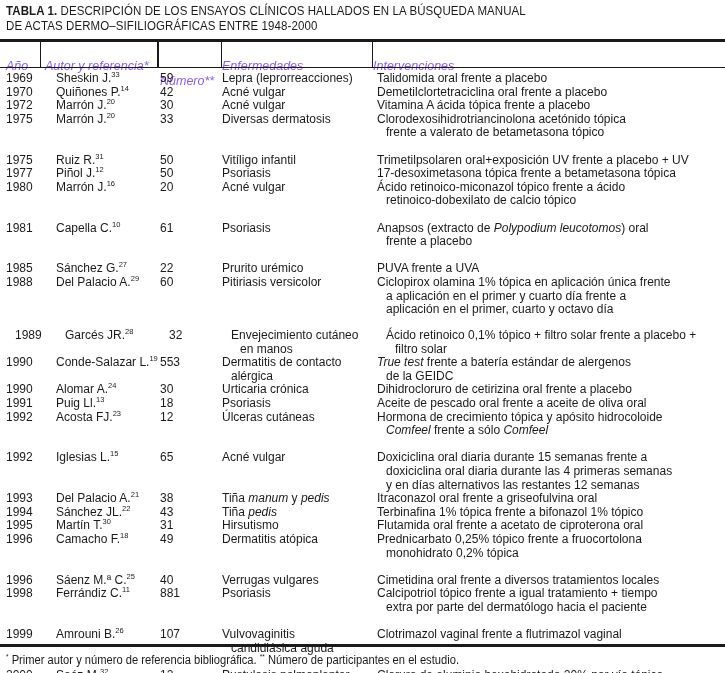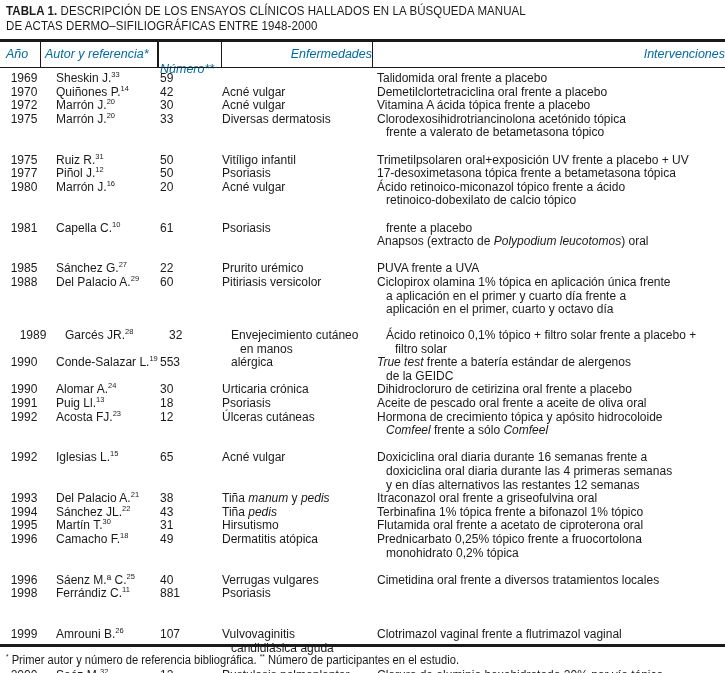--- a/index.html
+++ b/index.html
@@ -12,30 +12,30 @@
     font-family: "Liberation Sans", sans-serif; font-size: 12.5px; line-height: 15px;
     transform: scaleX(0.92); transform-origin: left top; letter-spacing: 0.1px;
   }
   .title b { font-weight: bold; }
   .rule-top { position: absolute; left: 0; top: 39px; width: 725px; height: 3px; background: #1a1a1a; }
   .rule-head { position: absolute; left: 0; top: 67px; width: 725px; height: 1px; background: #1a1a1a; }
   .rule-bottom { position: absolute; left: 0; top: 644px; width: 725px; height: 3px; background: #1a1a1a; }
   .vline { position: absolute; top: 42px; height: 25px; width: 1px; background: #1a1a1a; }
   .vline.thick { width: 2px; }
   .hcell {
-    position: absolute; top: 42px; height: 25px; line-height: 25px;
-    font-style: italic; font-size: 12.5px; white-space: nowrap; color: #0369a1;
-  }
-  .hcell.center { text-align: right; }
+    position: absolute; top: 54px; height: 25px; line-height: 25px;
+    font-style: italic; font-size: 12.5px; white-space: nowrap; color: #8b5cf6;
+  }
+  .hcell.center { text-align: left; }
   .rows { position: absolute; left: 0; top: 72px; width: 725px; }
   .row { position: relative; width: 725px; }
   .cell {
     position: absolute; top: 0; font-size: 12px; line-height: 13.6px; white-space: nowrap; color: #1a1a1a;
   }
-  .c-year { left: 6px; width: 36px; text-align: center; }
+  .c-year { left: 6px; width: 36px; }
   .c-author { left: 56px; width: 110px; }
   .c-num { left: 160px; width: 50px; text-align: left; }
   .c-dis { left: 222px; width: 150px; white-space: normal; }
   .c-int { left: 377px; width: 345px; white-space: normal; }
   .cell .ln { display: block; }
   .cell .ln.ind { padding-left: 9px; }
   sup { font-size: 7.5px; line-height: 0; vertical-align: 5px; }
   .footnote {
     position: absolute; left: 6px; top: 653px; font-size: 12px; line-height: 14px;
     transform: scaleX(0.93); transform-origin: left top; white-space: nowrap;
@@ -65,20 +65,23 @@
   <div class="hcell center" style="left:373px;width:352px;">Intervenciones</div>
 </div>
 
 <div class="rule-head"></div>
 
 <div class="rows" id="rows">
     <div class="row" style="height: 13.6px;">
       <div class="cell c-year">1969</div>
       <div class="cell c-author"><span>Sheskin J.</span><sup>33</sup></div>
       <div class="cell c-num">59</div>
+      <div class="cell c-dis">
+        <span class="ln"><span>Lepra (leprorreacciones)</span></span>
+      </div>
       <div class="cell c-int">
         <span class="ln"><span>Talidomida oral frente a placebo</span></span>
       </div>
     </div>
     <div class="row" style="height: 13.6px;">
       <div class="cell c-year">1970</div>
       <div class="cell c-author"><span>Quiñones P.</span><sup>14</sup></div>
       <div class="cell c-num">42</div>
       <div class="cell c-dis">
         <span class="ln"><span>Acné vulgar</span></span>
@@ -145,22 +148,22 @@
       </div>
     </div>
     <div class="row" style="height: 40.8px;">
       <div class="cell c-year">1981</div>
       <div class="cell c-author"><span>Capella C.</span><sup>10</sup></div>
       <div class="cell c-num">61</div>
       <div class="cell c-dis">
         <span class="ln"><span>Psoriasis</span></span>
       </div>
       <div class="cell c-int">
+        <span class="ln"><span>Anapsos (extracto de </span><i>Polypodium leucotomos</i><span>) oral</span></span>
         <span class="ln ind"><span>frente a placebo</span></span>
-        <span class="ln"><span>Anapsos (extracto de </span><i>Polypodium leucotomos</i><span>) oral</span></span>
       </div>
     </div>
     <div class="row" style="height: 13.6px;">
       <div class="cell c-year">1985</div>
       <div class="cell c-author"><span>Sánchez G.</span><sup>27</sup></div>
       <div class="cell c-num">22</div>
       <div class="cell c-int">
         <span class="ln"><span>PUVA frente a UVA</span></span>
       </div>
       <div class="cell c-dis">
@@ -191,20 +194,21 @@
       <div class="cell c-int">
         <span class="ln"><span>Ácido retinoico 0,1% tópico + filtro solar frente a placebo +</span></span>
         <span class="ln ind"><span>filtro solar</span></span>
       </div>
     </div>
     <div class="row" style="height: 27.2px;">
       <div class="cell c-year">1990</div>
       <div class="cell c-author"><span>Conde-Salazar L.</span><sup>19</sup></div>
       <div class="cell c-num">553</div>
       <div class="cell c-dis">
+        <span class="ln"><span>Dermatitis de contacto</span></span>
         <span class="ln ind"><span>alérgica</span></span>
       </div>
       <div class="cell c-int">
         <span class="ln"><i>True test</i><span> frente a batería estándar de alergenos</span></span>
         <span class="ln ind"><span>de la GEIDC</span></span>
       </div>
     </div>
     <div class="row" style="height: 13.6px;">
       <div class="cell c-year">1990</div>
       <div class="cell c-author"><span>Alomar A.</span><sup>24</sup></div>
@@ -240,21 +244,21 @@
       </div>
     </div>
     <div class="row" style="height: 40.8px;">
       <div class="cell c-year">1992</div>
       <div class="cell c-author"><span>Iglesias L.</span><sup>15</sup></div>
       <div class="cell c-num">65</div>
       <div class="cell c-dis">
         <span class="ln"><span>Acné vulgar</span></span>
       </div>
       <div class="cell c-int">
-        <span class="ln"><span>Doxiciclina oral diaria durante 16 semanas frente a</span></span>
+        <span class="ln"><span>Doxiciclina oral diaria durante 15 semanas frente a</span></span>
         <span class="ln ind"><span>doxiciclina oral diaria durante las 4 primeras semanas</span></span>
         <span class="ln ind"><span>y en días alternativos las restantes 12 semanas</span></span>
       </div>
     </div>
     <div class="row" style="height: 13.6px;">
       <div class="cell c-year">1993</div>
       <div class="cell c-author"><span>Del Palacio A.</span><sup>21</sup></div>
       <div class="cell c-num">38</div>
       <div class="cell c-dis">
         <span class="ln"><span>Tiña </span><i>manum</i><span> y </span><i>pedis</i></span>
@@ -307,20 +311,24 @@
       <div class="cell c-dis">
         <span class="ln"><span>Verrugas vulgares</span></span>
       </div>
     </div>
     <div class="row" style="height: 40.8px;">
       <div class="cell c-year">1998</div>
       <div class="cell c-author"><span>Ferrándiz C.</span><sup>11</sup></div>
       <div class="cell c-num">881</div>
       <div class="cell c-dis">
         <span class="ln"><span>Psoriasis</span></span>
+      </div>
+      <div class="cell c-int">
+        <span class="ln"><span>Calcipotriol tópico frente a igual tratamiento + tiempo</span></span>
+        <span class="ln ind"><span>extra por parte del dermatólogo hacia el paciente</span></span>
       </div>
     </div>
     <div class="row" style="height: 40.8px;">
       <div class="cell c-year">1999</div>
       <div class="cell c-author"><span>Amrouni B.</span><sup>26</sup></div>
       <div class="cell c-num">107</div>
       <div class="cell c-dis">
         <span class="ln"><span>Vulvovaginitis</span></span>
         <span class="ln ind"><span>candidiásica aguda</span></span>
       </div>

